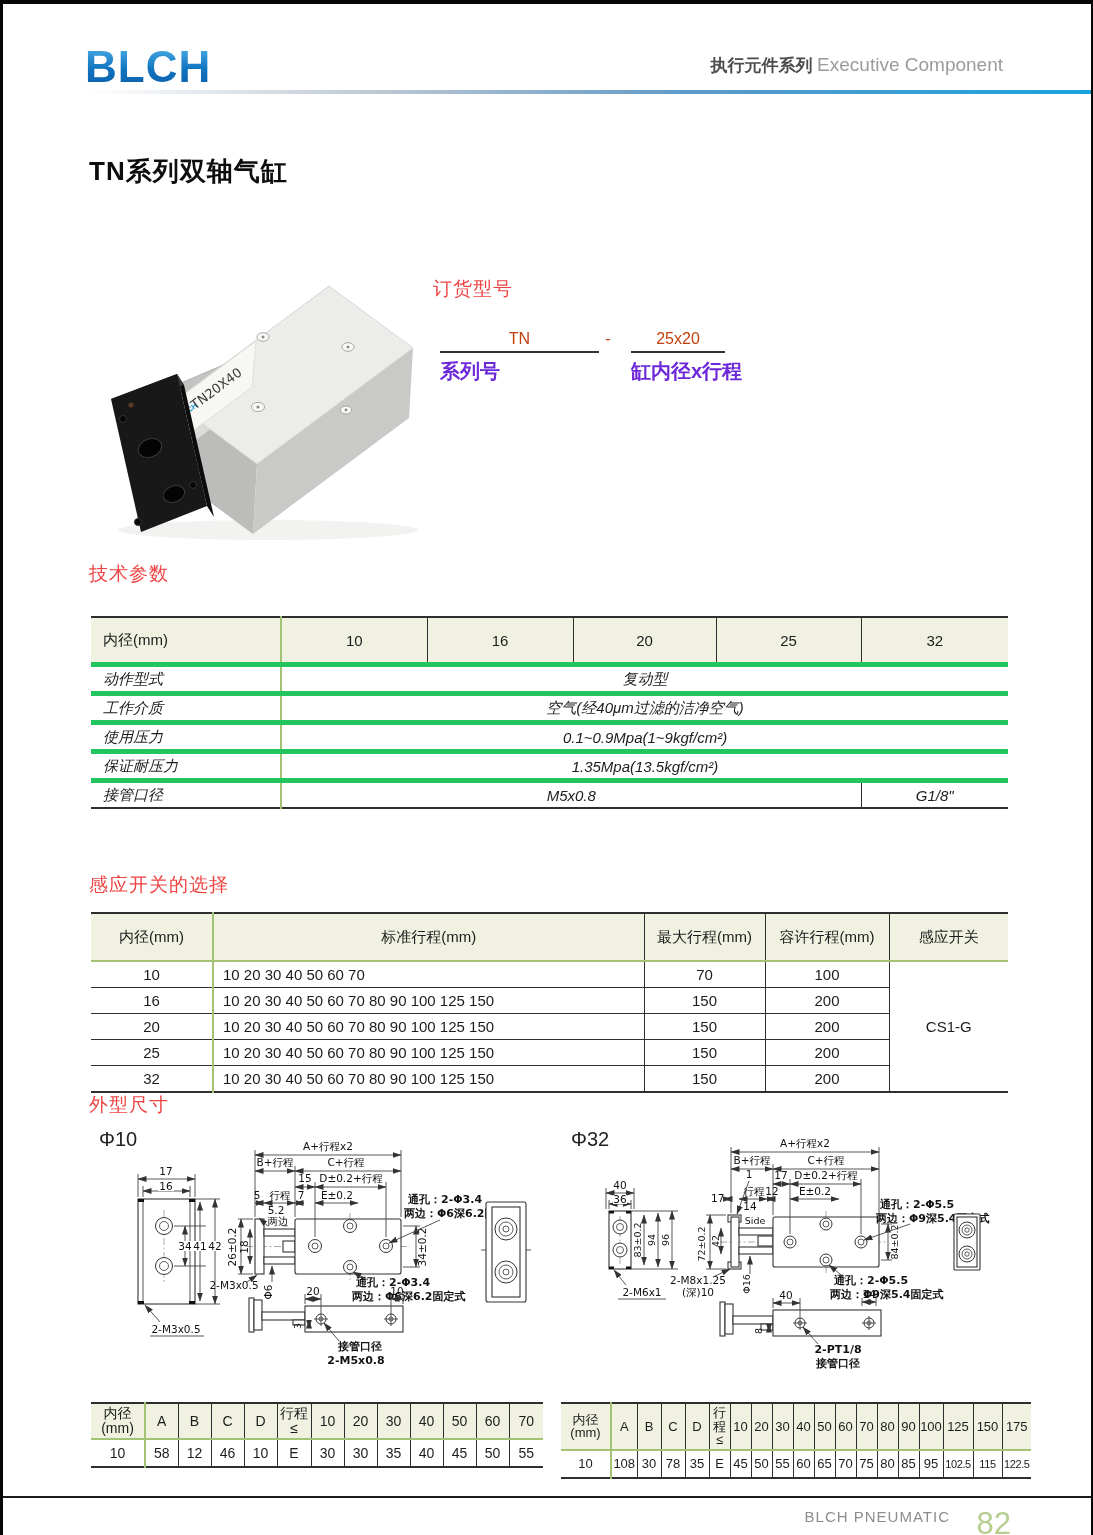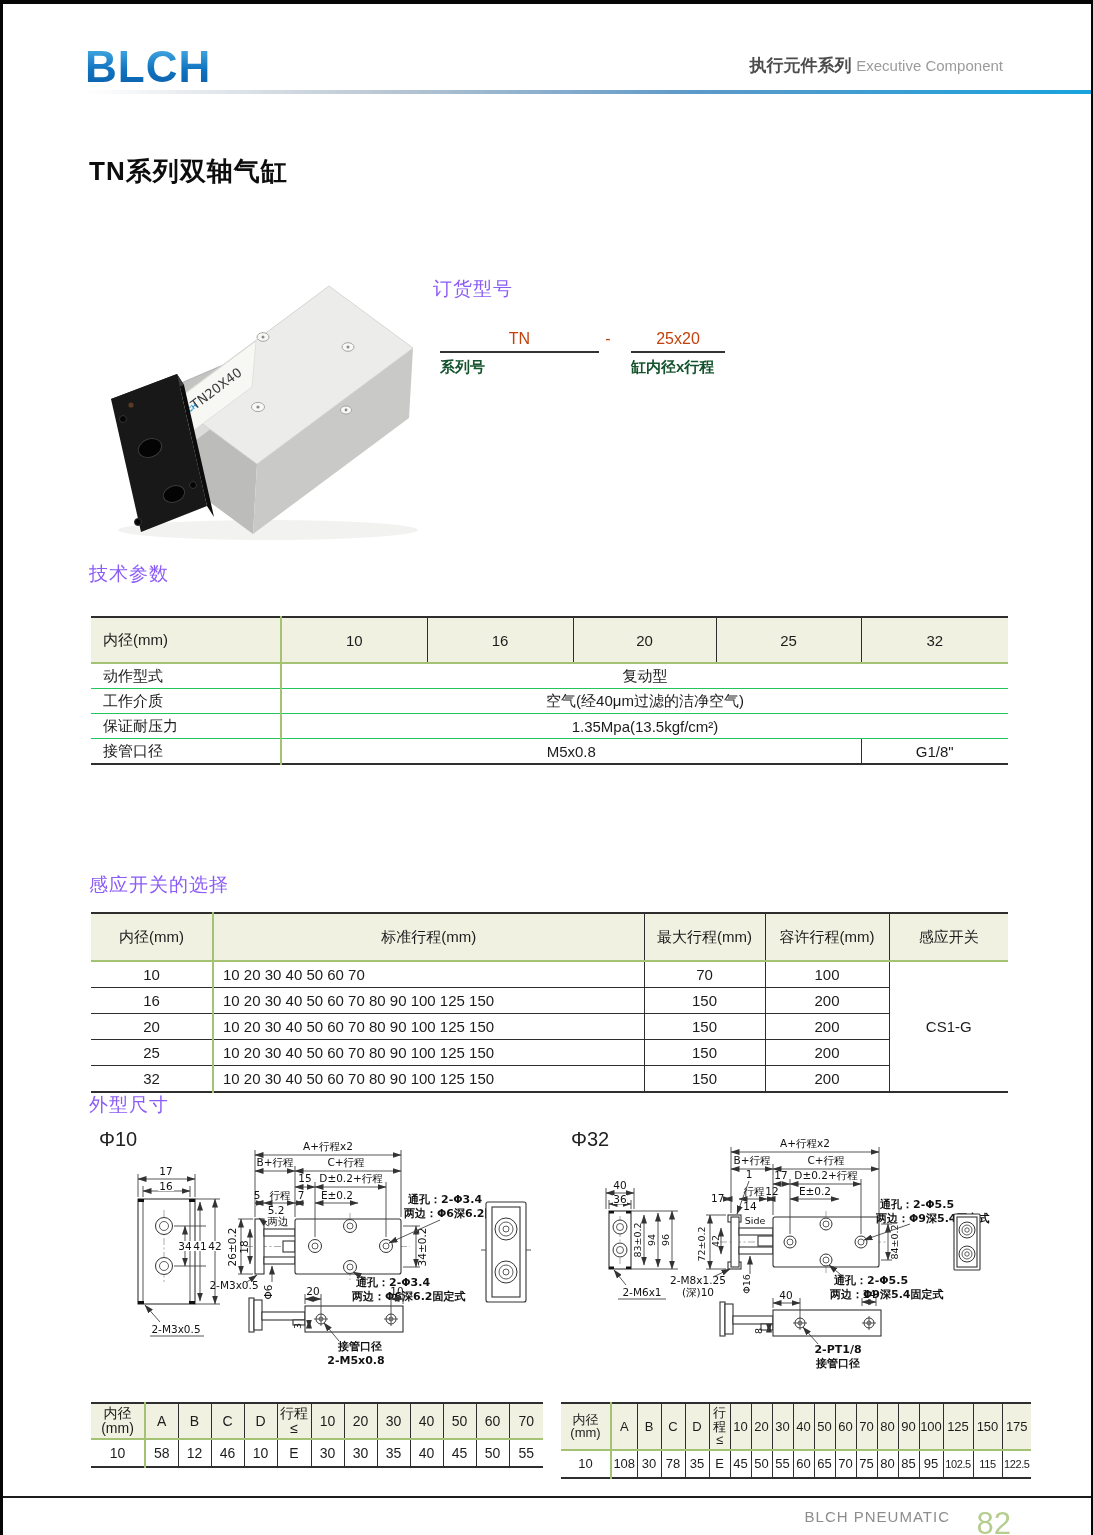--- a/index.html
+++ b/index.html
@@ -1,38 +1,38 @@
 <!DOCTYPE html>
 <html><head>
 <meta charset="utf-8">
 <style>
   html,body { margin:0; padding:0; background:#fff; }
   .page { position:relative; width:1093px; height:1535px; background:#fff; overflow:hidden;
           font-family:"Liberation Sans","DejaVu Sans",sans-serif; color:#1c1c1c;
           border-top:4px solid #060606; border-left:3px solid #060606; border-right:2px solid #060606;
           box-sizing:border-box; }
   .abs { position:absolute; }
-  .sec-h { position:absolute; font-size:19px; color:#8b5cf6; letter-spacing:1px; }
+  .sec-h { position:absolute; font-size:19px; color:#ef4444; letter-spacing:1px; }
   .title { position:absolute; left:86px; top:150px; font-size:26px; font-weight:bold; color:#0d0d0d; letter-spacing:1px; }
   .hdr-right { position:absolute; top:50px; right:88px; font-size:17px; font-weight:bold; color:#4c4c4c; }
-  .hdr-right .en { font-weight:normal; color:#9b9b9b; font-size:15px; }
+  .hdr-right .en { font-weight:normal; color:#9b9b9b; font-size:19px; }
   .hdr-line { position:absolute; left:84px; right:0; top:86px; height:4px;
               background:linear-gradient(90deg, rgba(255,255,255,0) 0%, #b9c6d2 30%, #5e99c8 60%, #18a3de 100%); }
   .ol-line { position:absolute; background:#333; }
   .order-code { position:absolute; font-size:16px; color:#c2410c; text-align:center; }
-  .order-lbl  { position:absolute; font-size:15px; font-weight:bold; color:#14532d; }
+  .order-lbl  { position:absolute; font-size:20px; font-weight:bold; color:#6d28d9; }
 
   table { border-collapse:collapse; table-layout:fixed; }
   .ttab, .stab, .dtab { border-top:2px solid #2e2e2e; border-bottom:2px solid #2e2e2e; }
   .ttab { width:917px; font-size:15px; }
   .ttab thead th { background:#f1f1e2; border-bottom:2px solid #a4c273; font-weight:normal; height:42px; text-align:center; }
   .ttab thead th.first { text-align:left; padding-left:12px; }
   .ttab thead th.dk { border-left:1px solid #2e2e2e; }
   .ttab thead th.gl { border-left:2px solid #a4c273; }
-  .ttab tbody td { border-top:1px solid #22c55e; height:22px; text-align:center; }
+  .ttab tbody td { border-top:5px solid #22c55e; height:22px; text-align:center;font-style:italic; }
   .ttab tbody td.lbl { text-align:left; padding-left:12px; }
   .ttab tbody td.val { border-left:2px solid #a4c273; }
   .ttab tbody td.v2  { border-left:1px solid #2e2e2e; }
 
   .stab { width:917px; font-size:15px; }
   .stab thead th { background:#f1f1e2; border-bottom:2px solid #a4c273; font-weight:normal; height:44px; text-align:center; }
   .stab thead th.dk { border-left:1px solid #2e2e2e; }
   .stab thead th.gl { border-left:2px solid #a4c273; }
   .stab tbody td { border-top:1px solid #2e2e2e; height:23px; text-align:center; }
   .stab tbody td.dk { border-left:1px solid #2e2e2e; }
@@ -161,20 +161,24 @@
       </tr>
     </thead>
     <tbody>
       <tr>
           <td class="lbl">动作型式</td>
           <td class="val" colspan="5">复动型</td>
         </tr>
       <tr>
           <td class="lbl">工作介质</td>
           <td class="val" colspan="5">空气(经40μm过滤的洁净空气)</td>
+        </tr>
+      <tr>
+          <td class="lbl">使用压力</td>
+          <td class="val" colspan="5">0.1~0.9Mpa(1~9kgf/cm²)</td>
         </tr>
       <tr>
           <td class="lbl">保证耐压力</td>
           <td class="val" colspan="5">1.35Mpa(13.5kgf/cm²)</td>
         </tr>
       <tr>
           <td class="lbl">接管口径</td>
           <td class="val" colspan="4">M5x0.8</td>
           <td class="v2">G1/8"</td>
         </tr>

